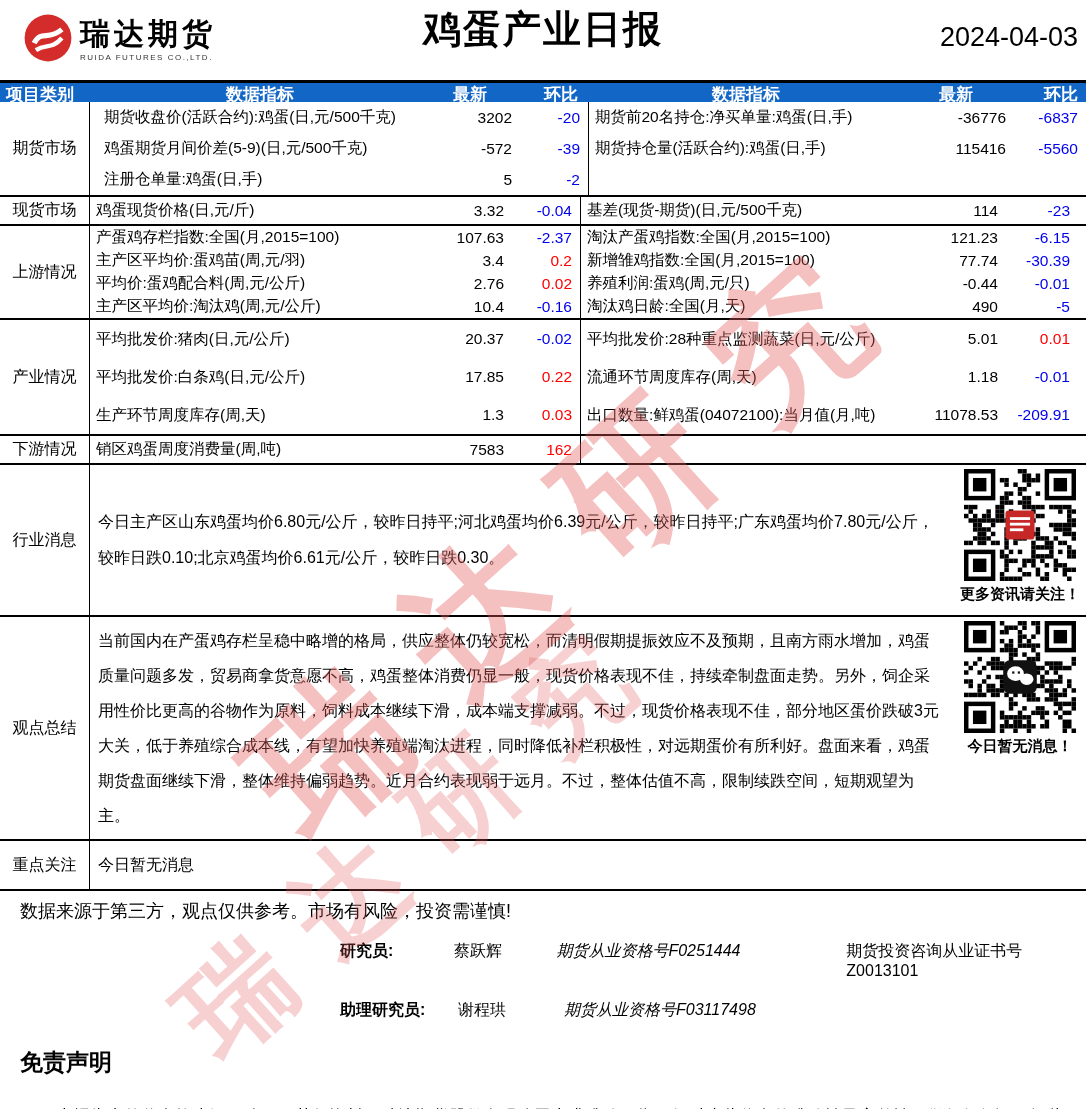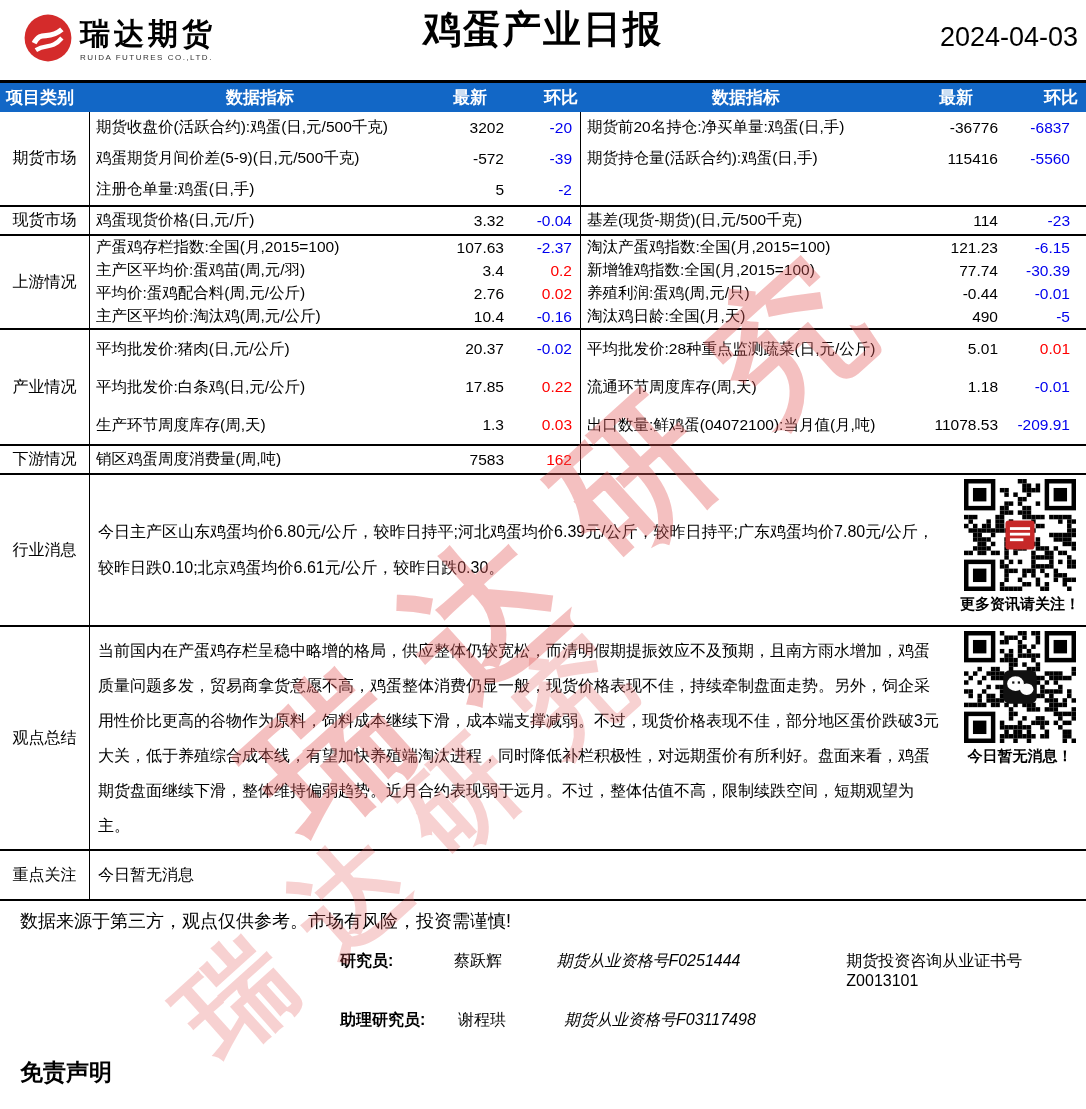--- a/index.html
+++ b/index.html
@@ -16,42 +16,42 @@
   .brand-name { font-size:30px; font-weight:bold; letter-spacing:4px; }
   .brand-sub { font-size:8px; letter-spacing:1.5px; color:#333; margin-top:-2px; }
   .rpt-title { position:absolute; left:0; right:0; top:4px; text-align:center;
                font-size:38px; font-weight:bold; letter-spacing:2px; }
   .rpt-date { position:absolute; right:8px; top:22px; font-size:27px; }
   .topline { border-top:3px solid #000; }
 
   
   .thead { display:grid; grid-template-columns:90px 340px 80px 76px 320px 100px 80px;
            background:#1267c6; color:#fff; font-weight:bold; font-size:17px;
-           height:29px; align-items:center; }
+           height:19px; align-items:center; }
   .thead .h-cat { padding-left:6px; text-align:left; }
   .thead div { text-align:center; }
   .thead .h-mom { text-align:right; padding-right:8px; }
 
   .section { display:flex; border-top:2px solid #000; }
   .section:first-child { border-top:none; }
   .cat-cell { width:90px; flex:0 0 90px; display:flex; align-items:center;
               justify-content:center; font-size:16px; border-right:1px solid #000;
               text-align:center; padding:2px; }
   .rows { flex:1; display:flex; flex-direction:column; justify-content:center; }
   .drow { display:flex; align-items:center; min-height:25px; }
   .c-label { width:334px; flex:0 0 334px; padding:1px 4px 1px 6px; font-size:15.5px; line-height:1.35; }
   .c-val   { width:80px;  flex:0 0 80px;  text-align:right; font-size:15.5px; }
   .c-mom   { width:76px;  flex:0 0 76px;  text-align:right; padding-right:8px; font-size:15.5px; }
   .c-div   { align-self:stretch; border-left:1px solid #000; }
   .c-rlabel{ width:315px; flex:0 0 315px; padding:1px 4px 1px 6px; font-size:15.5px; line-height:1.35; }
   .c-rval  { width:102px; flex:0 0 102px; text-align:right; font-size:15.5px; }
   .c-rmom  { width:78px;  flex:0 0 78px;  text-align:right; padding-right:6px; font-size:15.5px; }
 
   
-  #table-body .section:nth-child(1) .drow { min-height:31px; }
+  #table-body .section:nth-child(1) .drow { min-height:31px;margin-left:8px; }
   #table-body .section:nth-child(2) .drow { min-height:27px; }
   #table-body .section:nth-child(3) .drow { min-height:23px; }
   #table-body .section:nth-child(4) .drow { min-height:38px; }
   #table-body .section:nth-child(5) .drow { min-height:27px; }
   #table-body .section:nth-child(6) .rows { min-height:150px; }
   #table-body .section:nth-child(7) .rows { min-height:158px; }
   #table-body .section:nth-child(8) .rows { min-height:28px; }
   #table-body { border-bottom:2px solid #000; }
 
   

